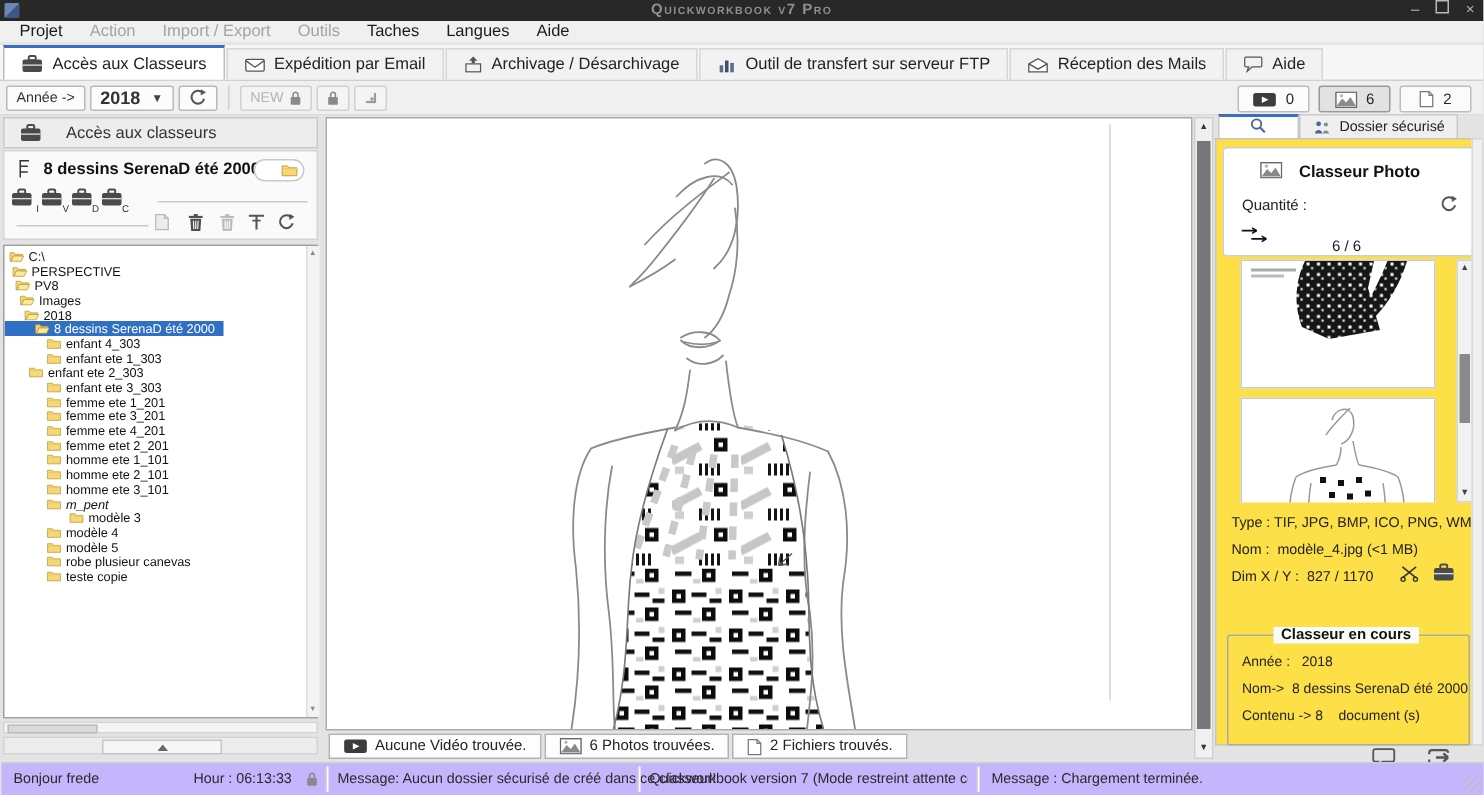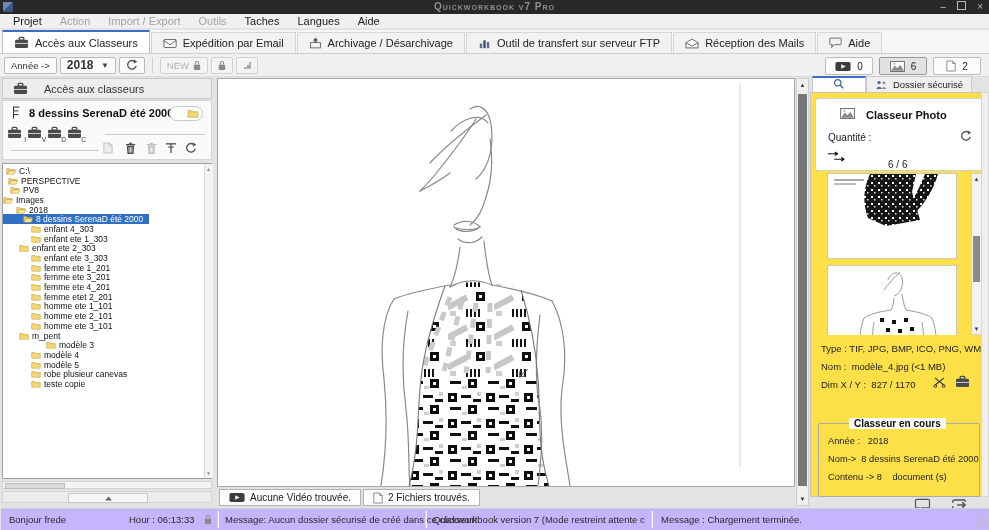--- a/index.html
+++ b/index.html
@@ -405,21 +405,21 @@
         </div>
         <div class="tree-item" style="padding-left: 7px;">
           <span class="ic tree-ic">
             <svg viewBox="0 0 14 11" width="12" height="9">
               <path d="M1,2 H5 L6,3.5 H12.5 V5 H4 L2,10 H1 Z" fill="#f6d878" stroke="#b8962e" stroke-width="0.7"></path>
               <path d="M4,5 H13.7 L11.3,10 H2 Z" fill="#fbe89a" stroke="#b8962e" stroke-width="0.7"></path>
             </svg>
           </span>
           <span class="tree-label">PV8</span>
         </div>
-        <div class="tree-item" style="">
+        <div class="tree-item" style="padding-left: 10px;">
           <span class="ic tree-ic">
             <svg viewBox="0 0 14 11" width="12" height="9">
               <path d="M1,2 H5 L6,3.5 H12.5 V5 H4 L2,10 H1 Z" fill="#f6d878" stroke="#b8962e" stroke-width="0.7"></path>
               <path d="M4,5 H13.7 L11.3,10 H2 Z" fill="#fbe89a" stroke="#b8962e" stroke-width="0.7"></path>
             </svg>
           </span>
           <span class="tree-label">Images</span>
         </div>
         <div class="tree-item" style="padding-left: 13px;">
           <span class="ic tree-ic">
@@ -531,21 +531,21 @@
         </div>
         <div class="tree-item" style="padding-left: 28px;">
           <span class="ic tree-ic">
             <svg viewBox="0 0 14 11" width="12" height="9">
               <path d="M1,2 H5.5 L6.5,3.5 H13 V10 H1 Z" fill="#f6d878" stroke="#b8962e" stroke-width="0.7"></path>
               <path d="M1,4.2 H13" stroke="#e9c95f" stroke-width="0.9"></path>
             </svg>
           </span>
           <span class="tree-label">homme ete 3_101</span>
         </div>
-        <div class="tree-item" style="padding-left: 16px;">
+        <div class="tree-item" style="padding-left: 28px; font-style: italic;">
           <span class="ic tree-ic">
             <svg viewBox="0 0 14 11" width="12" height="9">
               <path d="M1,2 H5.5 L6.5,3.5 H13 V10 H1 Z" fill="#f6d878" stroke="#b8962e" stroke-width="0.7"></path>
               <path d="M1,4.2 H13" stroke="#e9c95f" stroke-width="0.9"></path>
             </svg>
           </span>
           <span class="tree-label">m_pent</span>
         </div>
         <div class="tree-item" style="padding-left: 43px;">
           <span class="ic tree-ic">
@@ -693,20 +693,30 @@
           <span class="ic">
             <svg width="16" height="11" viewBox="0 0 18 12">
               <rect x="0.5" y="1" width="17" height="10" rx="2" fill="#3c3c3c"></rect>
               <path d="M7,3.5 L12,6 L7,8.5 Z" fill="#fff"></path>
             </svg>
           </span>
           <span>Aucune Vidéo trouvée.</span>
         </div>
         <div class="chip">
           <span class="ic">
+            <svg width="15" height="11" viewBox="0 0 16 12">
+              <rect x="0.5" y="0.5" width="15" height="11" fill="#fff" stroke="#666"></rect>
+              <path d="M1,10.5 L5,5 L8,8 L11,4 L15,10.5 Z" fill="#8a8a8a"></path>
+              <circle cx="4.5" cy="3" r="1.2" fill="#b5b5b5"></circle>
+            </svg>
+          </span>
+          <span>6 Photos trouvées.</span>
+        </div>
+        <div class="chip">
+          <span class="ic">
             <svg width="10" height="12" viewBox="0 0 12 14">
               <path d="M1,1 H8 L11,4 V13 H1 Z" fill="#fff" stroke="#777"></path>
               <path d="M8,1 V4 H11" fill="none" stroke="#777"></path>
             </svg>
           </span>
           <span>2 Fichiers trouvés.</span>
         </div>
       </div>
   </div>
 

